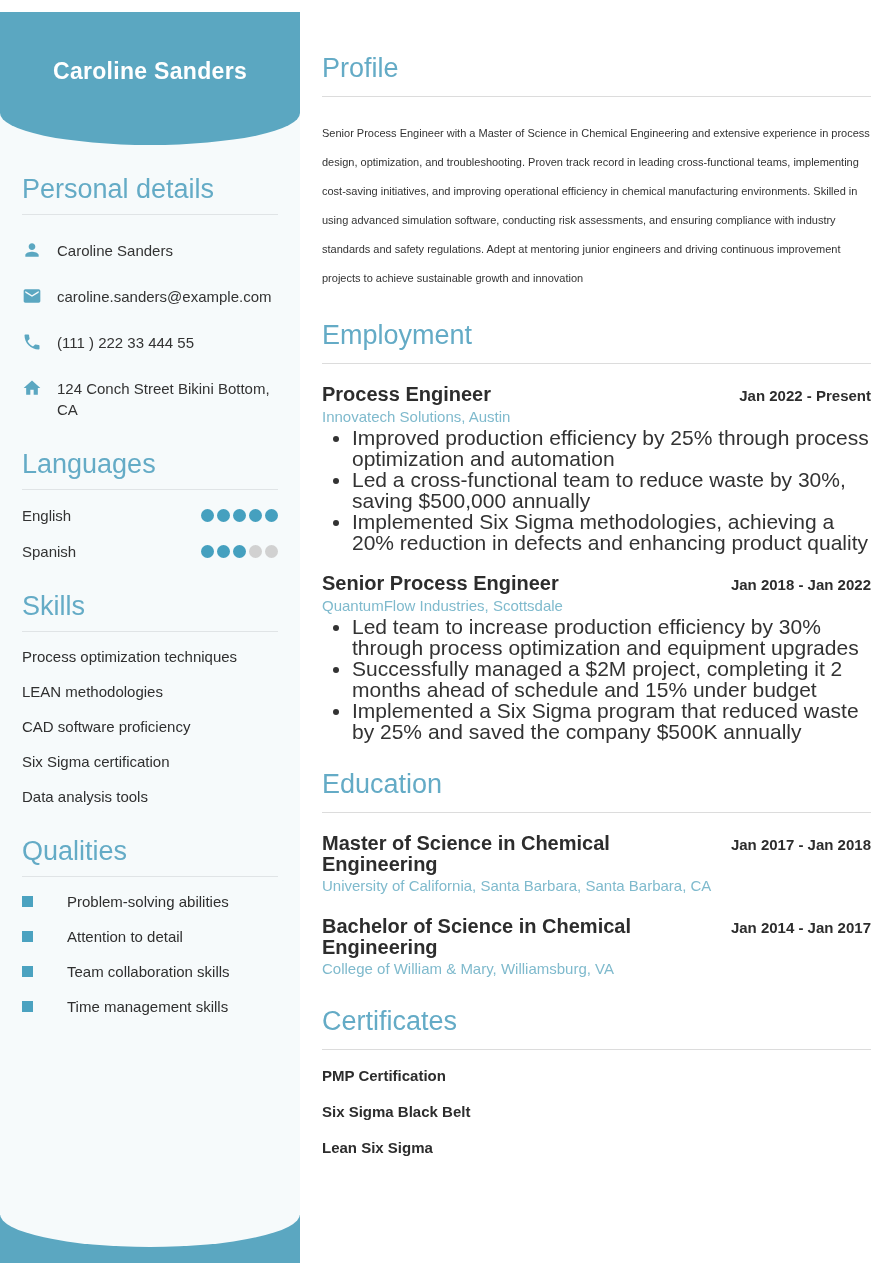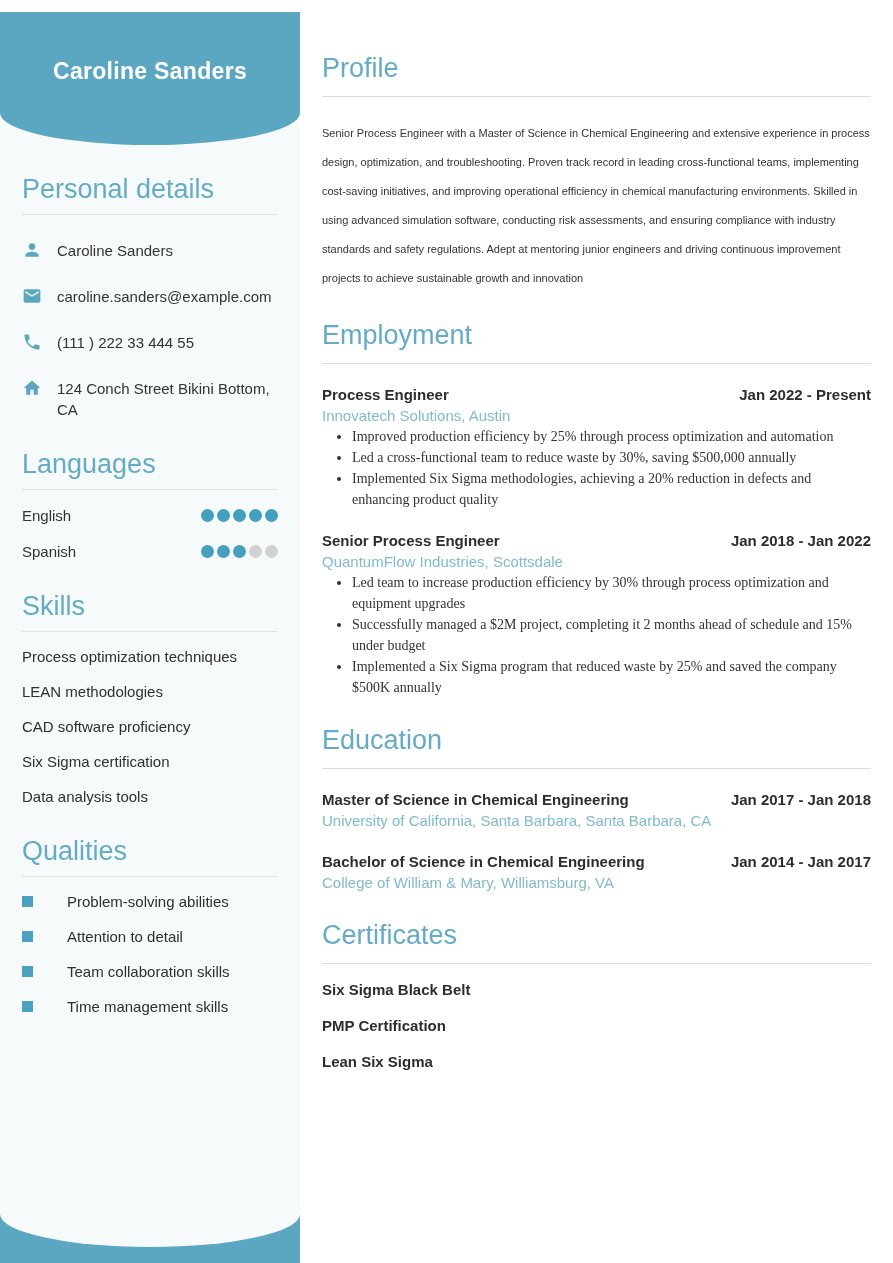--- a/index.html
+++ b/index.html
@@ -71,25 +71,25 @@
   
   .main { flex: 1 1 auto; background: #ffffff; padding: 40px 22px 0 22px; }
   .main h2.section-heading { margin-top: 0; }
   .msection { margin-top: 26px; }
   .msection:first-child { margin-top: 0; }
 
   .profile-text { margin-top: 22px; font-size: 11px; line-height: 29px; color: #333; }
 
   .entry { margin-top: 20px; }
   .entry-head { display: flex; justify-content: space-between; align-items: baseline; }
-  .entry-title { font-size: 15px; font-weight: bold; color: #2d2d2d; line-height: 21px; }
+  .entry-title { font-size: 20px; font-weight: bold; color: #2d2d2d; line-height: 21px; }
   .entry-dates { font-size: 15px; font-weight: bold; color: #2d2d2d; line-height: 21px; white-space: nowrap; }
   .entry-org { font-size: 15px; color: #7fbacd; line-height: 21px; }
   .entry ul.bullets { margin: 0; padding-left: 30px; }
-  .entry ul.bullets li { font-size: 14px; line-height: 21px; color: #333; font-family: Liberation Serif, serif; }
+  .entry ul.bullets li { font-size: 21px; line-height: 21px; color: #333; }
 
   .cert-list { list-style: none; margin-top: 4px; }
   .cert-list li { font-size: 15px; font-weight: bold; color: #2d2d2d; line-height: 21px; margin-top: 15px; }
 </style>
 </head>
 <body>
 
 <div class="page">
 
   <aside class="sidebar">
@@ -261,20 +261,20 @@
           <span class="entry-dates">Jan 2014 - Jan 2017</span>
         </div>
         <div class="entry-org">College of William &amp; Mary, Williamsburg, VA</div>
       </div>
     </section>
 
     <section class="msection">
       <h2 class="section-heading">Certificates</h2>
       <div class="rule-main"></div>
       <ul class="cert-list">
+        <li>PMP Certification</li>
         <li>Six Sigma Black Belt</li>
-        <li>PMP Certification</li>
         <li>Lean Six Sigma</li>
       </ul>
     </section>
 
   </main>
 </div>
 
 </body></html>

